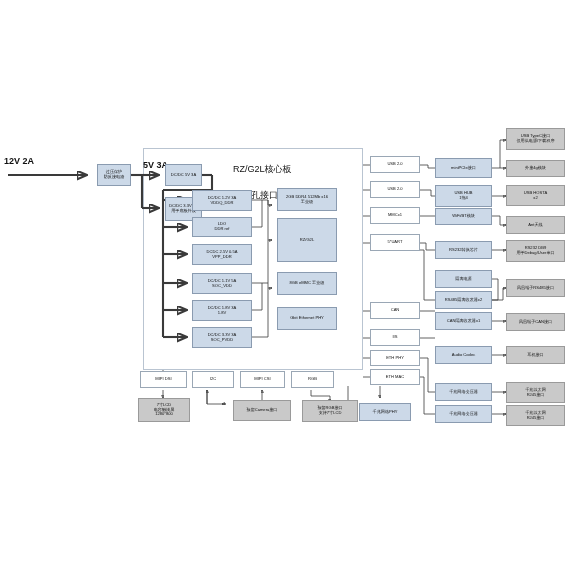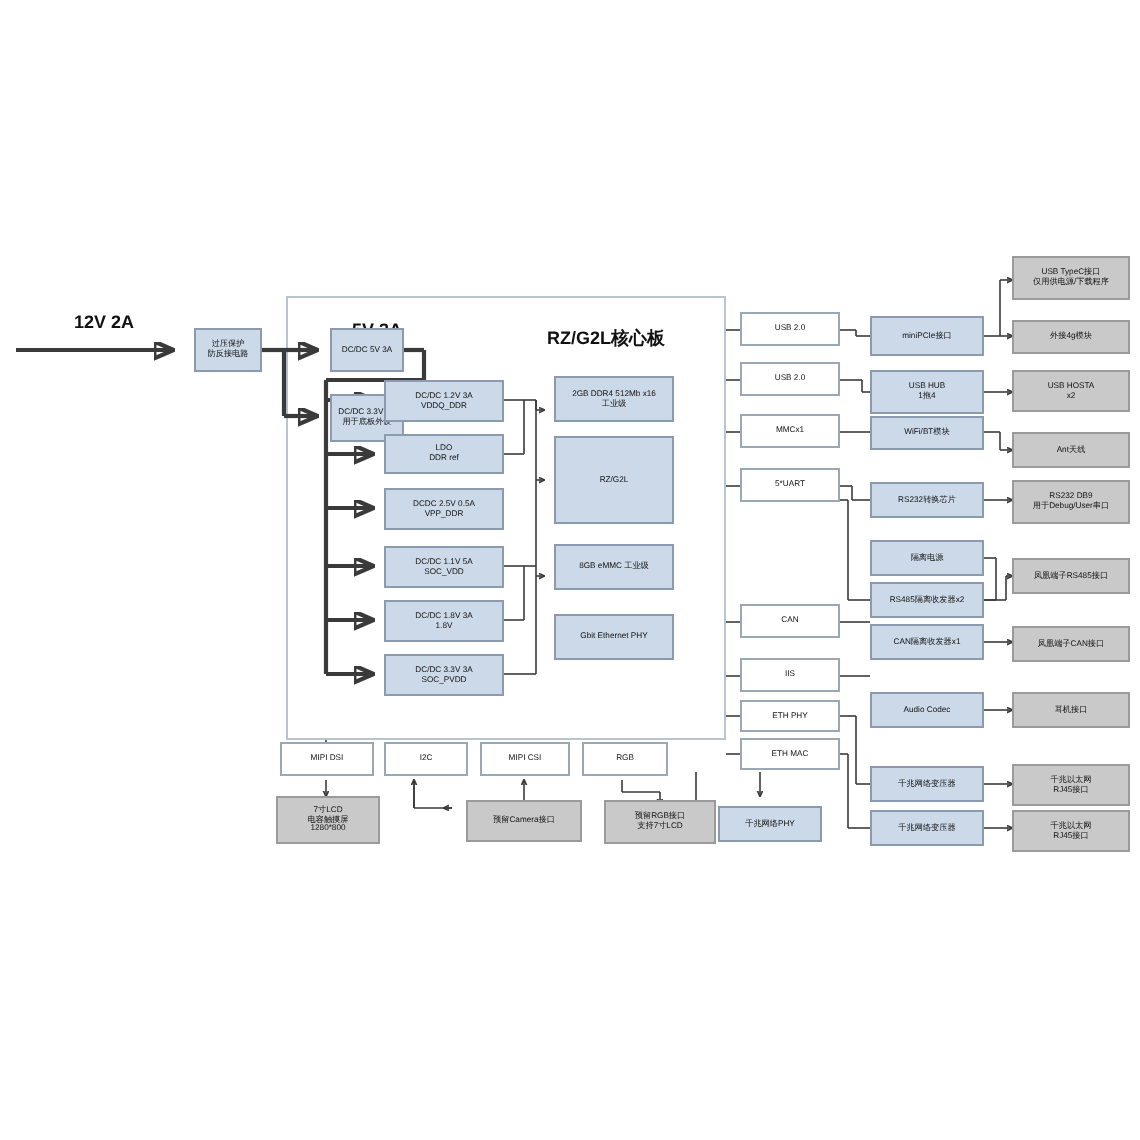--- a/index.html
+++ b/index.html
@@ -19,28 +19,27 @@
     padding:1px;
     white-space:pre-line;
   }
   .box.grey{background:#c9c9c9;border:1px solid #9a9a9a;}
   .box.white{background:#ffffff;border:1px solid #9aa7b5;}
   .frame{
     position:absolute;box-sizing:border-box;
     border:1px solid #b9c4d1;background:transparent;
   }
   .title{
-    position:absolute;text-align:center;color:#111;
-    font-size:9px;font-weight:bold;line-height:1.45;
+    position:absolute;color:#111;
+    font-size:9px;font-weight:normal;line-height:1.45;
     white-space:pre-line;
   }
   .lbl{
     position:absolute;color:#111;font-size:9px;font-weight:bold;
     white-space:nowrap;
-    margin-left:33px;
   }
   svg.wires{position:absolute;left:0;top:0;width:570px;height:570px;overflow:visible;}
   svg.wires line,svg.wires path{stroke:#3a3a3a;fill:none;}
   .thin{stroke-width:.8;}
   .thick{stroke-width:2.1;}
 </style>
 </head>
 <body>
 
 <div id="canvas">

